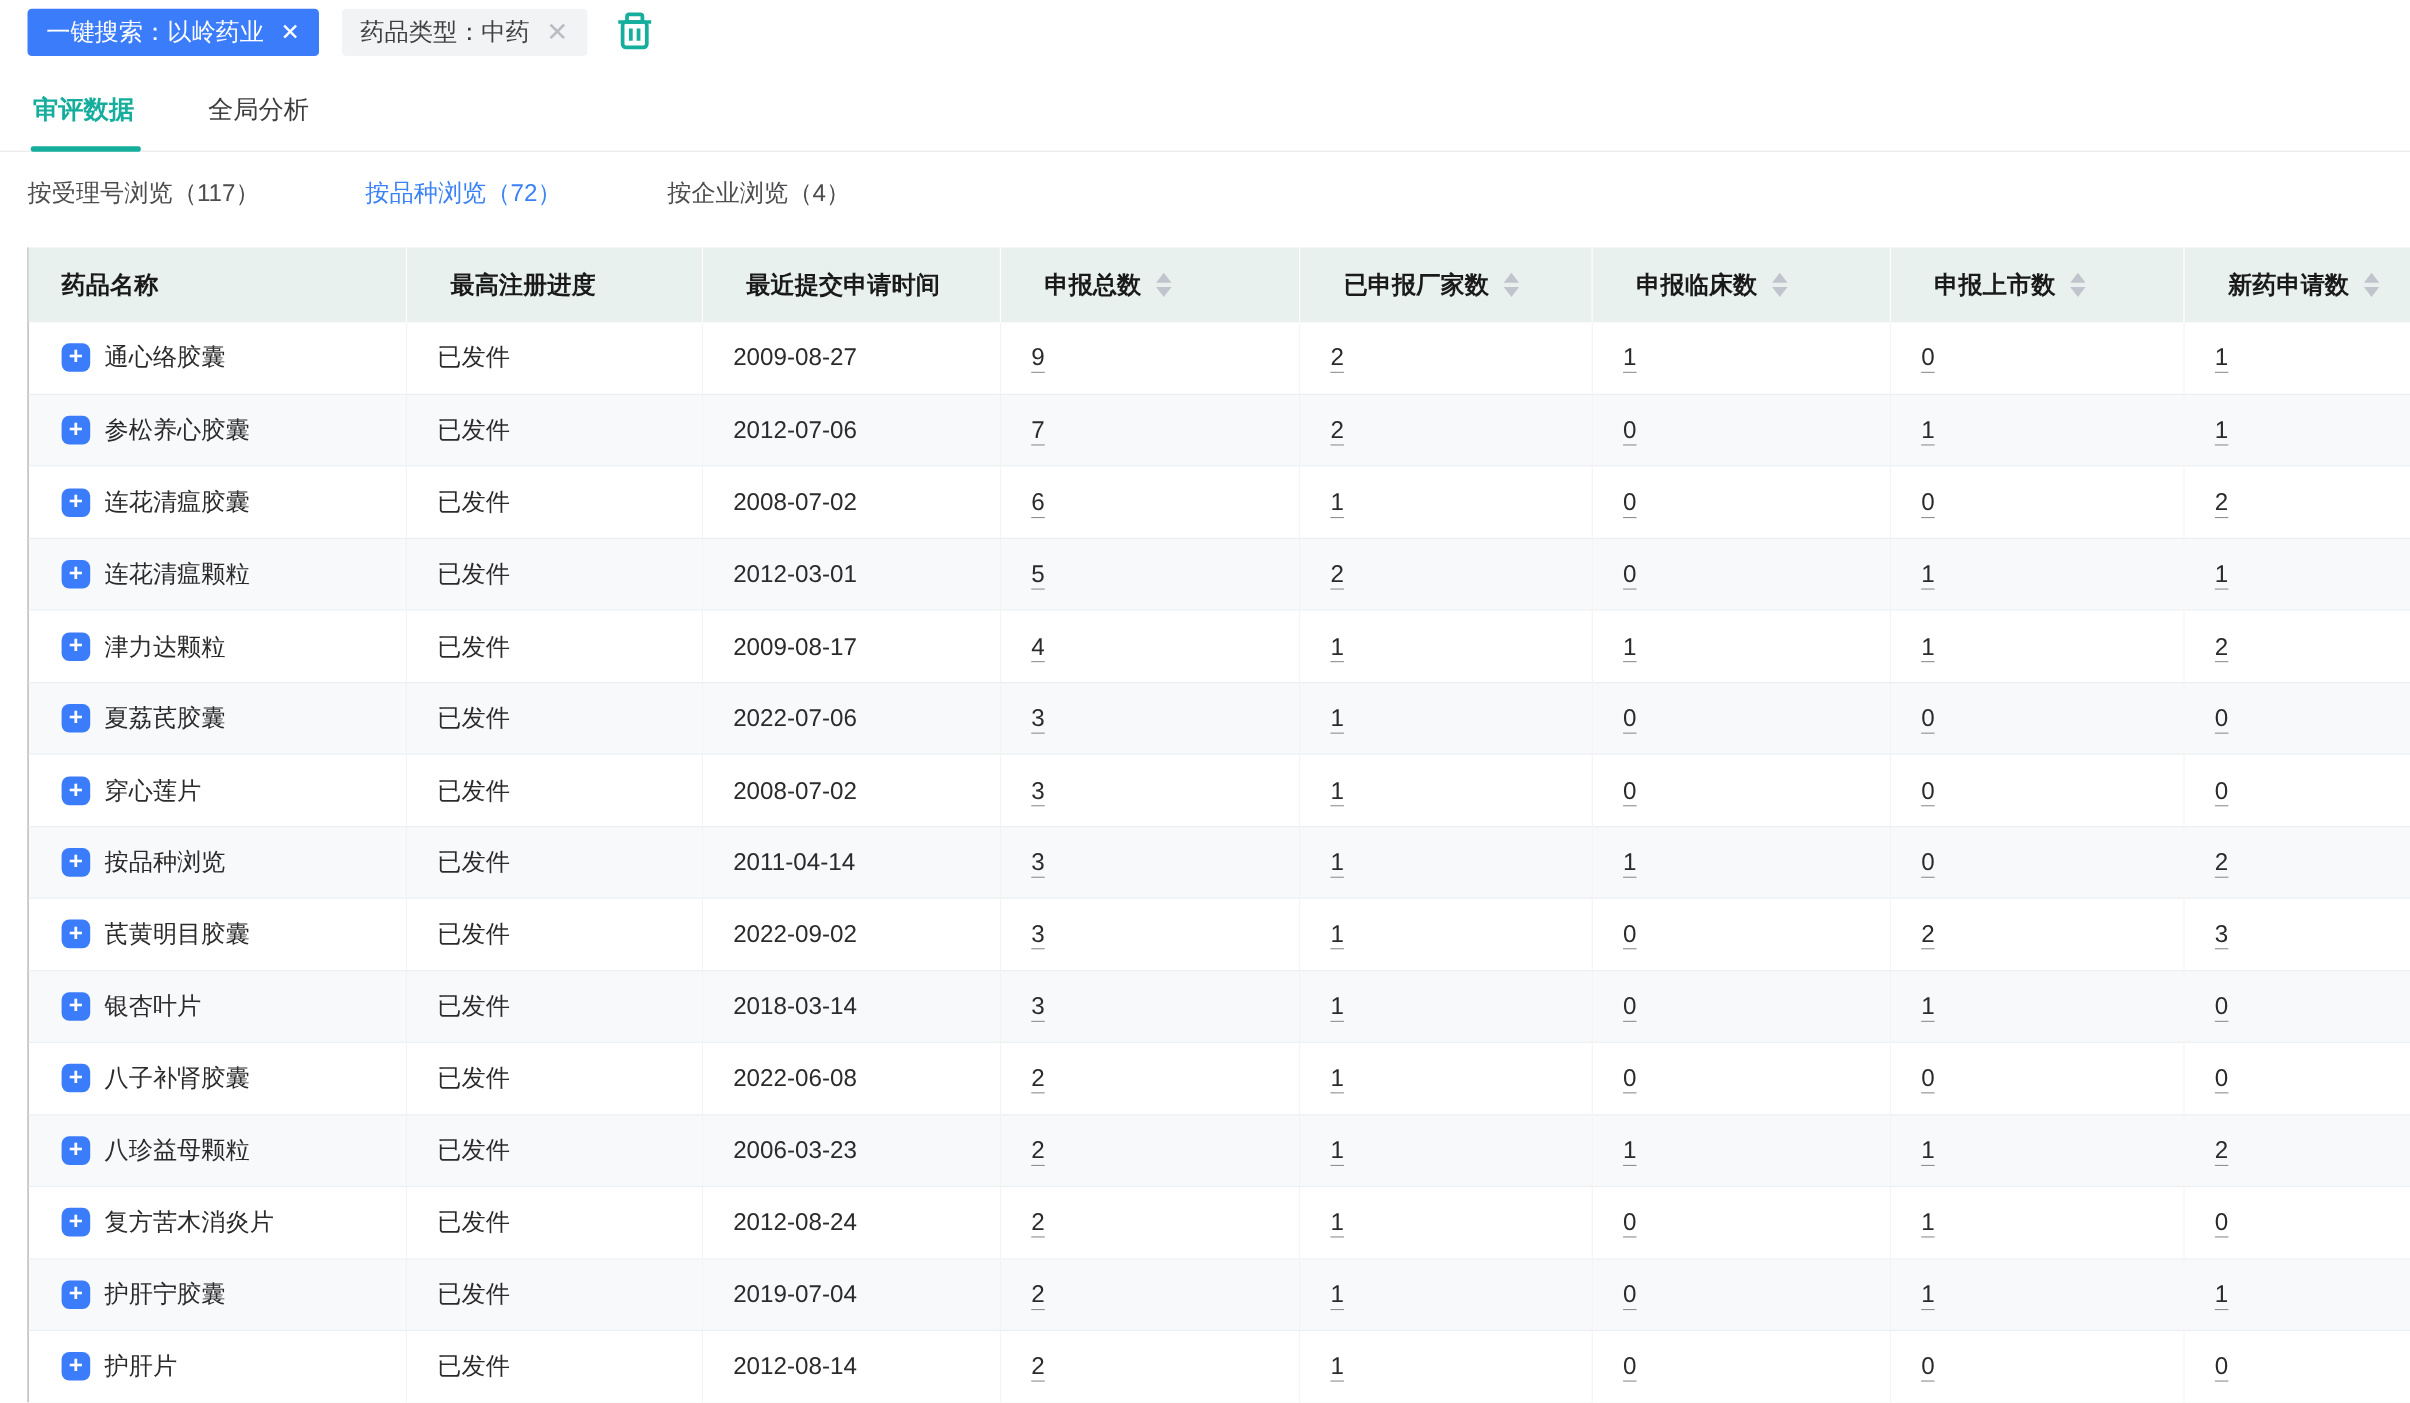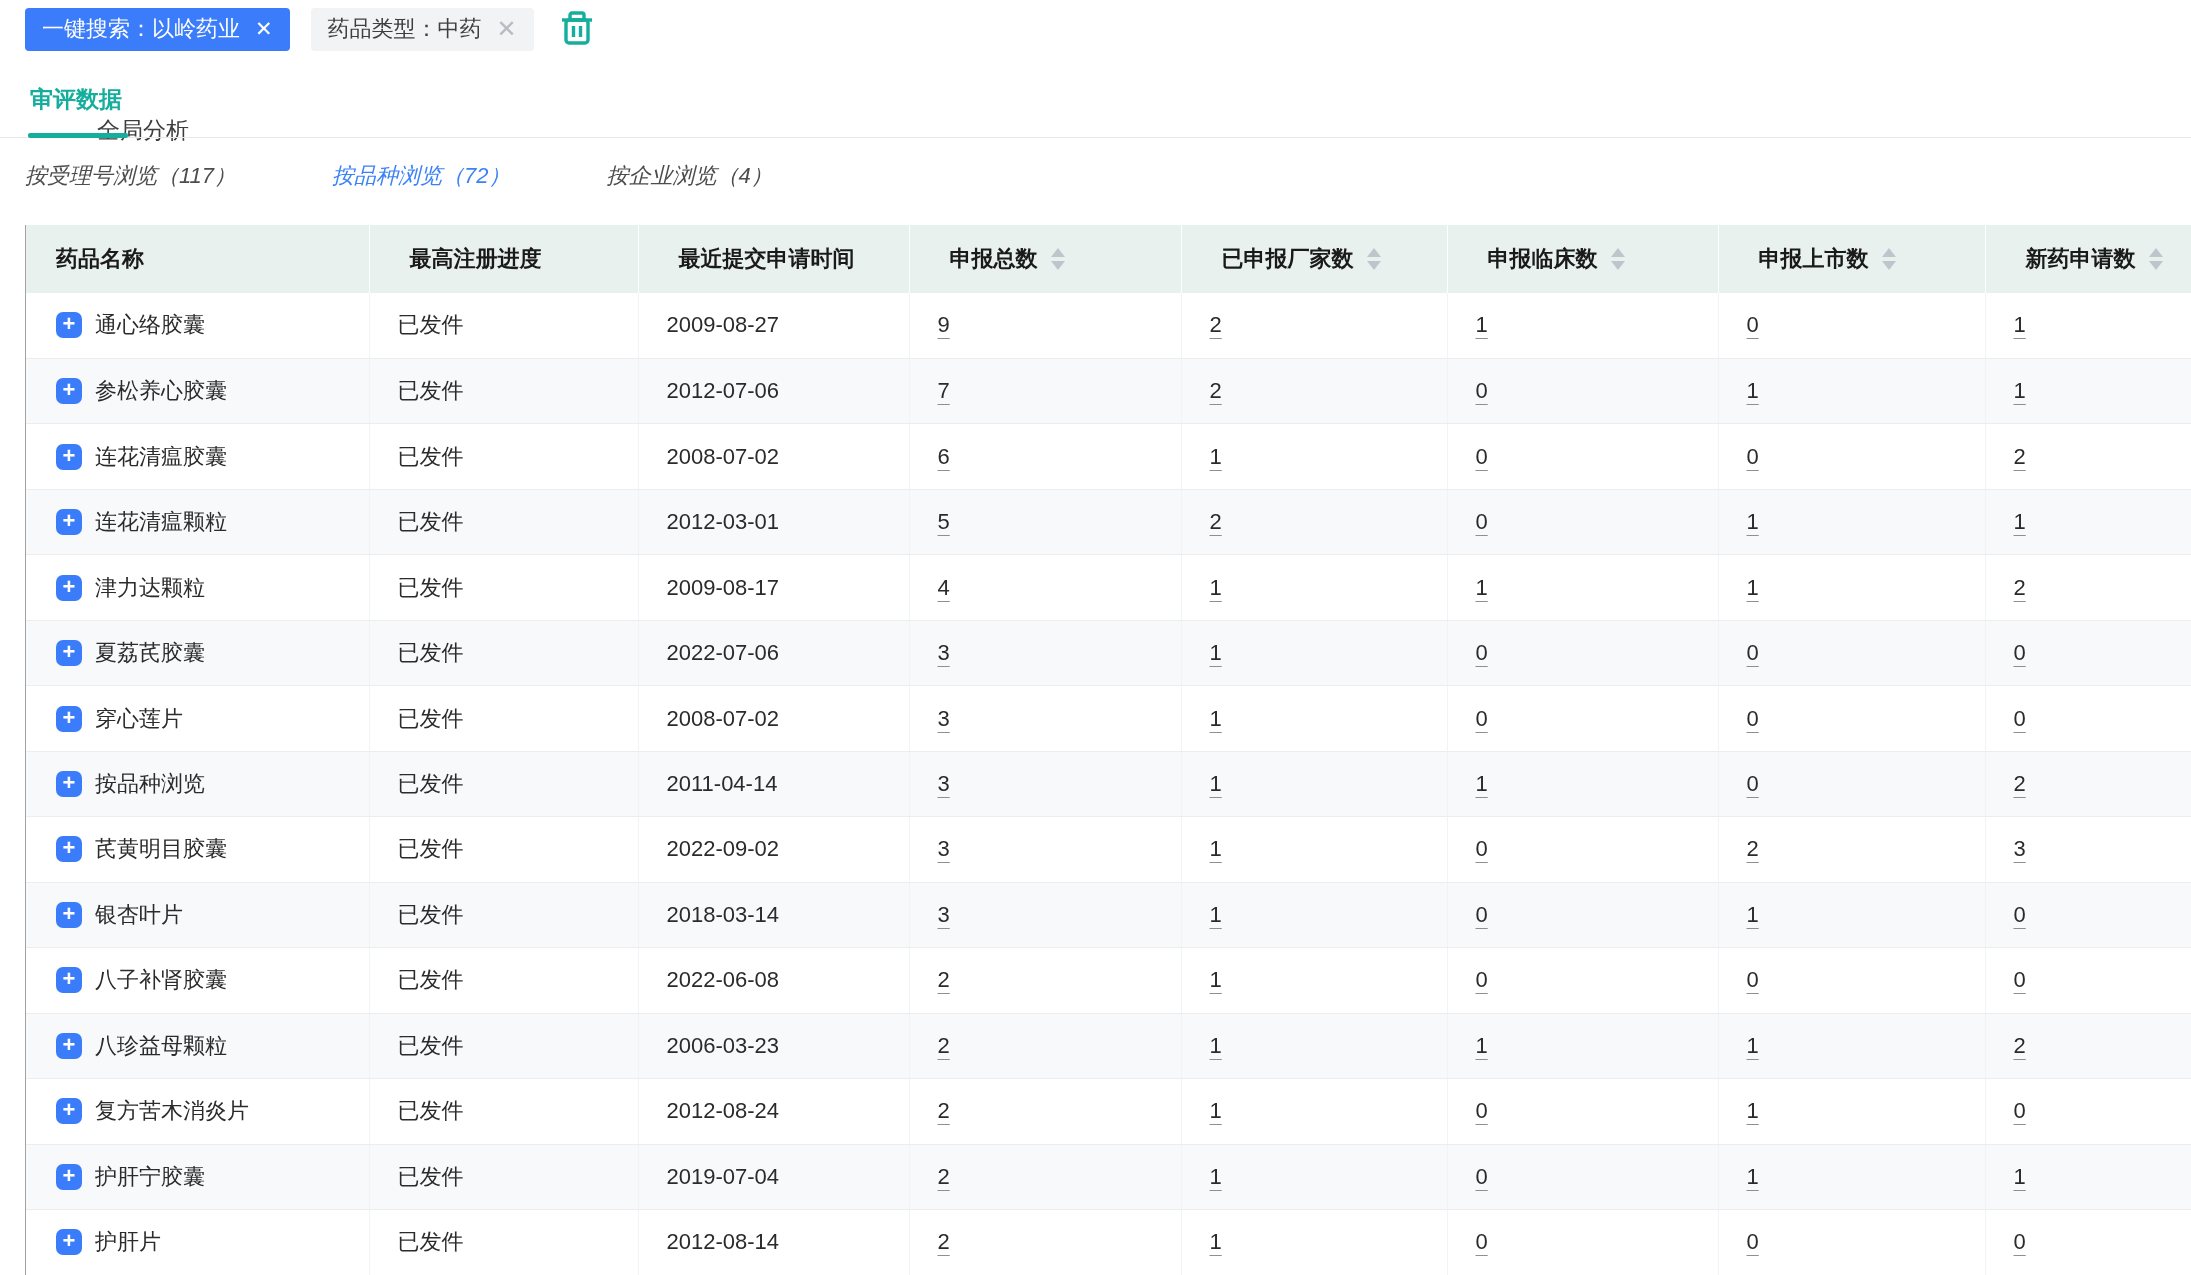--- a/index.html
+++ b/index.html
@@ -10,29 +10,29 @@
   
   .filter-bar { position:absolute; left:25px; top:7px; height:44px; display:flex; align-items:center; }
   .tag { height:43px; border-radius:4px; padding:0 17px; font-size:22px; display:inline-flex; align-items:center; gap:15px; }
   .tag-blue { background:#3b7cfa; color:#ffffff; }
   .tag-blue .tag-close { color:#ffffff; font-size:21px; cursor:pointer; }
   .tag-gray { background:#f2f3f5; color:#3f3f42; margin-left:21px; }
   .tag-gray .tag-close { color:#b9bcc2; font-size:24px; cursor:pointer; }
   .trash-btn { margin-left:24px; width:38px; height:38px; display:flex; align-items:center; justify-content:center; cursor:pointer; background:none; border:none; }
 
   
-  .tabs { position:absolute; left:30px; top:84px; display:flex;flex-direction:column; }
+  .tabs { position:absolute; left:30px; top:84px; display:flex; }
   .tab { font-size:23px; color:#3d3d3d; cursor:pointer; }
   .tab.active { color:#15ae9d; font-weight:700; }
   .tab + .tab { margin-left:67px; }
   .tabs-divider { position:absolute; left:0; top:137px; width:2191px; height:1px; background:#e8e8e8; }
   .tab-indicator { position:absolute; left:28px; top:133px; width:100px; height:5px; background:#15ae9d; border-radius:2px; }
 
   
-  .subtabs { position:absolute; left:25px; top:161px; display:flex;font-style:italic; }
+  .subtabs { position:absolute; left:25px; top:161px; display:flex; }
   .subtab { font-size:22px; color:#4d4d4f; cursor:pointer; }
   .subtab + .subtab { margin-left:96px; }
   .subtab.active { color:#3b82f6; }
 
   
   .table-wrap { position:absolute; left:25px; top:225px; width:2166px; height:1050px; border-left:1px solid #a3a3a3; }
   table { width:2166px; border-collapse:collapse; table-layout:fixed; }
   thead th { background:#e9f1ef; height:68px; font-size:22px; font-weight:700; color:#1a1a1a;
              text-align:left; padding-left:40px; white-space:nowrap; }
   thead th:first-child { padding-left:30px; }

